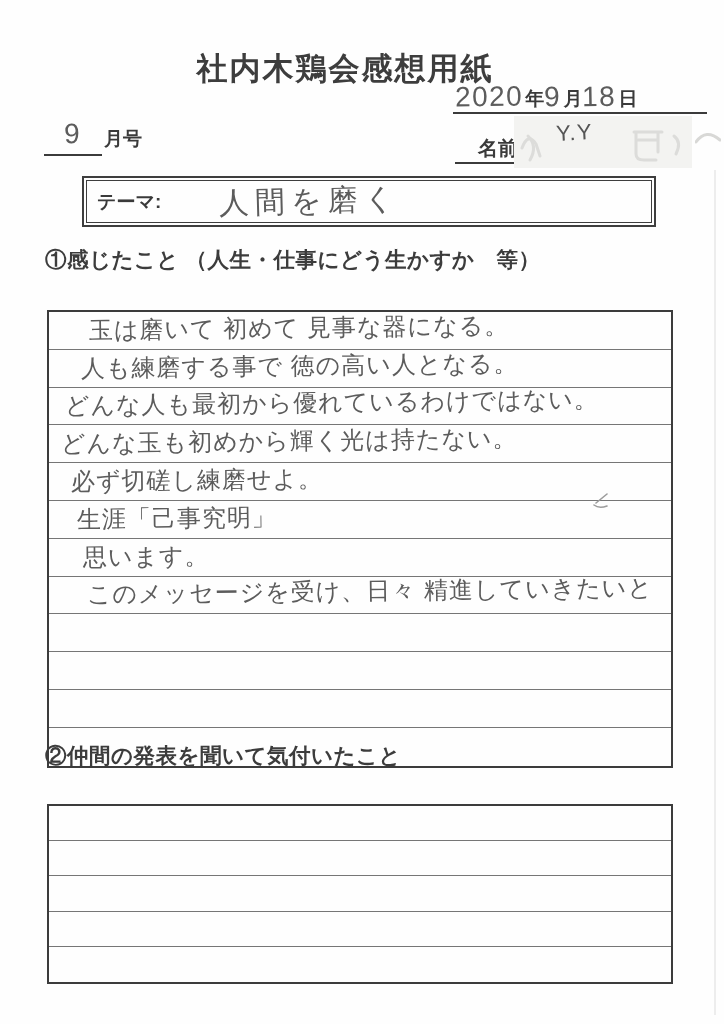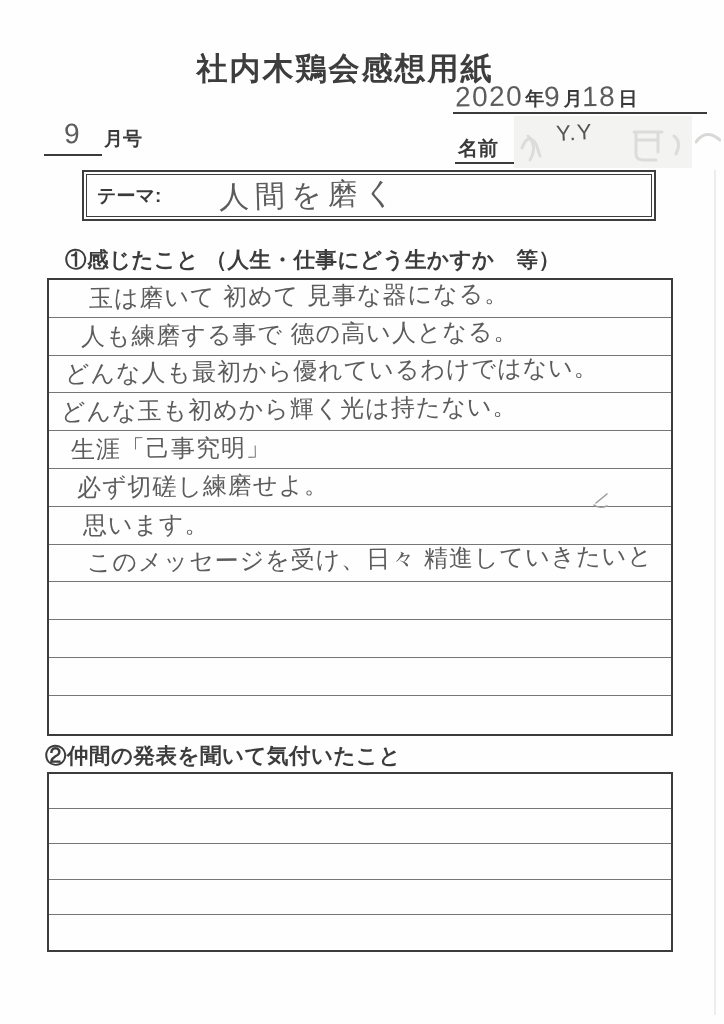--- a/index.html
+++ b/index.html
@@ -39,54 +39,54 @@
 
   
   .issue-line{
     position:absolute;left:44px;top:118px;width:58px;height:36px;
     border-bottom:2px solid #3b3b3b;
   }
   .issue-num{position:absolute;left:20px;top:0px;font-size:28px;}
   .issue-label{position:absolute;left:104px;top:126px;font-size:19px;font-weight:700;}
 
   
-  .name-label{position:absolute;left:458px;top:135px;font-size:20px;font-weight:700;}
+  .name-label{position:absolute;left:478px;top:135px;font-size:20px;font-weight:700;}
   .name-underline{position:absolute;left:455px;top:162px;width:236px;height:2px;background:#3b3b3b;}
   .whiteout{
     position:absolute;left:514px;top:116px;width:178px;height:52px;
     background:#f3f3f1;z-index:2;
   }
   .ghost-svg{position:absolute;left:0;top:2px;}
   .name-value{
     position:absolute;left:42px;top:4px;font-size:22px;
     transform:rotate(-3deg);color:#555;
   }
   .corner-hook{position:absolute;left:695px;top:128px;z-index:1;}
 
   
   .theme-box{
-    position:absolute;left:82px;top:170px;width:570px;height:47px;
+    position:absolute;left:82px;top:176px;width:570px;height:47px;
     border:2px solid #3e3e3e;
     text-align:right;
   }
   .theme-inner{
     position:absolute;left:2px;top:2px;right:2px;bottom:2px;
     border:1px solid #3e3e3e;
     display:flex;align-items:center;
   }
   .theme-label{font-size:19px;font-weight:700;padding-left:10px;}
   .theme-value{font-size:30px;margin-left:58px;transform:rotate(-1.5deg);letter-spacing:6px;}
 
   
   .sec-heading{position:absolute;left:45px;font-size:21.5px;font-weight:700;color:#3c3c3c;letter-spacing:0.5px;}
-  .sec1-heading{top:245px;margin-left:20px;}
+  .sec1-heading{top:245px;}
   .sec2-heading{top:741px;}
 
   
-  .ruled-box{position:absolute;left:47px;width:622px;border:2px solid #3c3c3c;background:transparent;}
+  .ruled-box{position:absolute;left:47px;width:622px;border:2px solid #3c3c3c;background:transparent;margin-top:32px;}
   .box1{top:278px;height:454px;}
   .box2{top:772px;height:176px;}
   .row{box-sizing:border-box;border-bottom:1px solid #767676;position:relative;}
   .box1 .row{height:37.8px;}
   .box2 .row{height:35.2px;}
   .row:last-child{border-bottom:none;}
   .row .hw-line{
     position:absolute;bottom:1px;left:0;right:0;
     font-size:24px;line-height:34px;color:#5c5c5c;
     letter-spacing:1px;transform:rotate(-0.7deg);transform-origin:left bottom;
@@ -164,24 +164,24 @@
     <div class="row">
         <span class="hw-line">人も練磨する事で 徳の高い人となる。</span>
       </div>
     <div class="row">
         <span class="hw-line">どんな人も最初から優れているわけではない。</span>
       </div>
     <div class="row">
         <span class="hw-line">どんな玉も初めから輝く光は持たない。</span>
       </div>
     <div class="row">
+        <span class="hw-line">必ず切磋し練磨せよ。</span>
+      </div>
+    <div class="row">
         <span class="hw-line">生涯「己事究明」</span>
-      </div>
-    <div class="row">
-        <span class="hw-line">必ず切磋し練磨せよ。</span>
       </div>
     <div class="row">
         <span class="hw-line">思います。</span>
       </div>
     <div class="row">
         <span class="hw-line">このメッセージを受け、日々 精進していきたいと</span>
       </div>
     <div class="row"></div>
     <div class="row"></div>
     <div class="row"></div>

